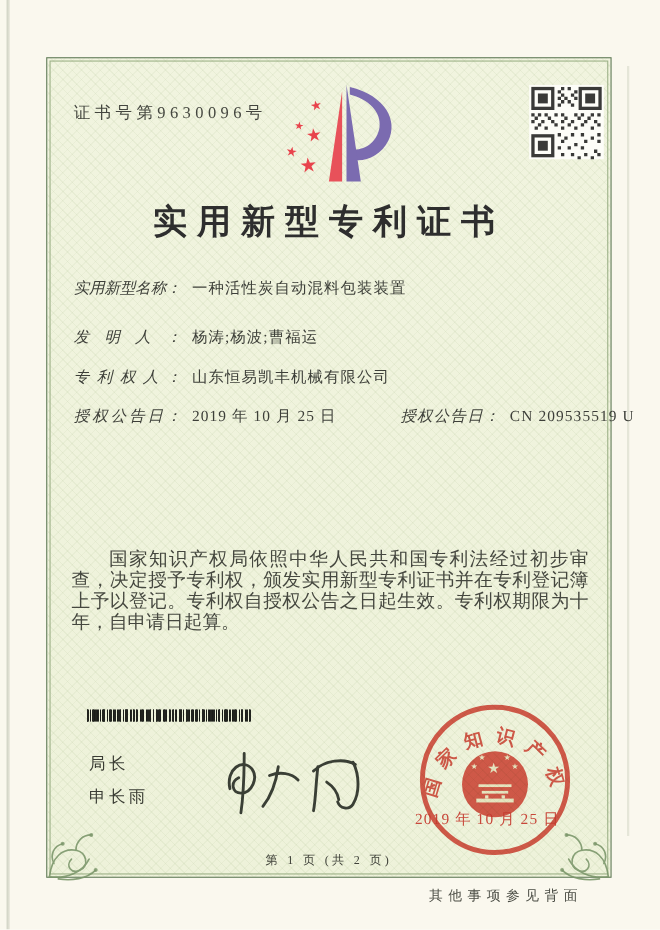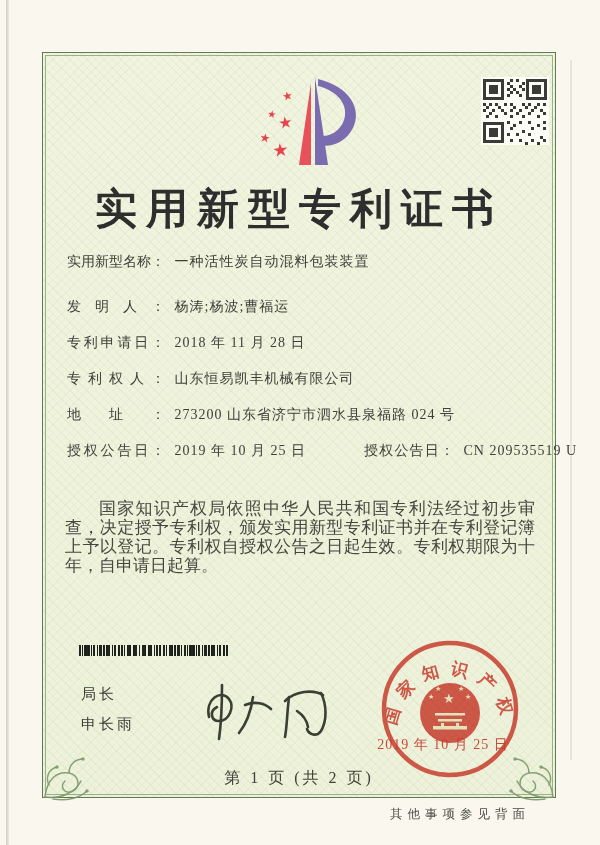--- a/index.html
+++ b/index.html
@@ -25,26 +25,26 @@
   .corner{position:absolute;width:62px;height:62px;}
   .corner.bl{left:-4px;bottom:-6px;}
   .corner.br{right:-4px;bottom:-6px;transform:scaleX(-1);}
 
   .cert-no{position:absolute;left:24px;top:40px;font-size:15px;letter-spacing:4px;color:#44463f;}
 
   .logo{position:absolute;left:192px;top:12px;width:160px;height:120px;}
   .qr{position:absolute;right:6px;top:24px;width:68px;height:68px;}
 
   .title{position:absolute;left:0;top:128px;width:100%;margin:0;text-align:center;
-    font-size:42px;font-weight:bold;letter-spacing:9px;color:#2e2e2e;}
+    font-size:31px;font-weight:bold;letter-spacing:9px;color:#2e2e2e;}
 
   .fields{position:absolute;left:24px;top:200px;width:468px;font-size:14px;color:#3d3f39;}
   .f-row{height:21px;margin-bottom:15px;white-space:nowrap;}
   .f-row.first{margin-bottom:24px;}
-  .f-label{display:inline-block;width:98px;text-align:justify;text-align-last:justify;vertical-align:top;}
+  .f-label{display:inline-block;width:98px;text-align:justify;text-align-last:justify;vertical-align:top;font-style:italic;}
   .f-value{display:inline-block;margin-left:6px;letter-spacing:1px;}
   .f-value.wide{width:176px;}
   .f-label.second{width:90px;margin-left:10px;}
 
   .body-text{position:absolute;left:22px;top:446px;width:470px;font-size:17px;line-height:19px;
     text-align:justify;color:#45473f;font-family:Liberation Serif, serif;}
   .body-text p{margin:0 0 2px 0;text-indent:2em;}
 
   .barcode{position:absolute;left:36px;top:592px;width:150px;height:11px;
     background-image:
@@ -55,21 +55,21 @@
   .director{position:absolute;left:38px;top:632px;font-size:15px;letter-spacing:3px;color:#3a3c34;}
   .director div{margin-bottom:11px;}
 
   .signature{position:absolute;left:152px;top:622px;width:145px;height:75px;}
 
   .seal{position:absolute;left:330px;top:580px;width:152px;height:158px;mix-blend-mode:multiply;}
   .seal-date{position:absolute;left:320px;top:683px;width:160px;text-align:center;
     font-size:14px;color:#c53a2e;letter-spacing:1px;opacity:.92;}
 
   .page-num{position:absolute;left:0;bottom:8px;width:100%;text-align:center;
-    font-size:16px;letter-spacing:3px;color:#3f4139;}
+    font-size:11px;letter-spacing:3px;color:#3f4139;}
   .back-note{position:absolute;left:0;top:806px;width:530px;text-align:right;
     font-size:12.5px;letter-spacing:5px;color:#4a4c44;}
 </style>
 </head>
 <body>
 
 <div class="scan-edge-left"></div>
 <div class="scan-edge-right"></div>
 
 <div class="frame">
@@ -96,20 +96,21 @@
       <path d="M14,58 C26,60 40,58 48,50"></path>
       <path d="M30,32 C30,24 36,18 44,18"></path>
     </g>
     <g fill="#7c976b" opacity="0.8">
       <circle cx="18" cy="26" r="1.8"></circle>
         <circle cx="44" cy="18" r="1.8"></circle>
         <circle cx="48" cy="50" r="1.8"></circle>
     </g>
   </svg>
 
+  <div class="cert-no">证书号第9630096号</div>
 
   <svg class="logo" viewBox="0 0 160 120">
     <path d="M83,14 C116,22 127,45 118,63 C111,77 96,83 85,80 L85,71 C98,72 108,63 110,51 C112,36 99,25 83,21 Z" fill="#7b6bb0"></path>
     <polygon points="76,18 64,100 76,100" fill="#e8515a"></polygon>
     <polygon points="80,12 80,100 93,100" fill="#7b6bb0"></polygon>
     <text x="48" y="36" font-size="12" fill="#e8434c" transform="rotate(-12 48 36)">★</text>
     <text x="32" y="52" font-size="10" fill="#e8434c" transform="rotate(8 32 52)">★</text>
     <text x="44" y="64" font-size="16" fill="#e8434c" transform="rotate(-8 44 64)">★</text>
     <text x="24" y="76" font-size="12" fill="#e8434c" transform="rotate(10 24 76)">★</text>
     <text x="38" y="92" font-size="18" fill="#e8434c" transform="rotate(-6 38 92)">★</text>
@@ -151,30 +152,22 @@
   <div class="fields">
     <div class="f-row first">
       <span class="f-label">实用新型名称：</span>
       <span class="f-value">一种活性炭自动混料包装装置</span>
     </div>
     <div class="f-row">
       <span class="f-label">发明人：</span>
       <span class="f-value">杨涛;杨波;曹福运</span>
     </div>
     <div class="f-row">
-      <span class="f-label">专利申请日：</span>
-      <span class="f-value">2018 年 11 月 28 日</span>
-    </div>
-    <div class="f-row">
       <span class="f-label">专利权人：</span>
       <span class="f-value">山东恒易凯丰机械有限公司</span>
-    </div>
-    <div class="f-row">
-      <span class="f-label">地址：</span>
-      <span class="f-value">273200 山东省济宁市泗水县泉福路 024 号</span>
     </div>
     <div class="f-row">
       <span class="f-label">授权公告日：</span>
       <span class="f-value wide">2019 年 10 月 25 日</span>
       <span class="f-label second">授权公告日：</span>
       <span class="f-value">CN 209535519 U</span>
     </div>
   </div>
 
   <div class="body-text">

